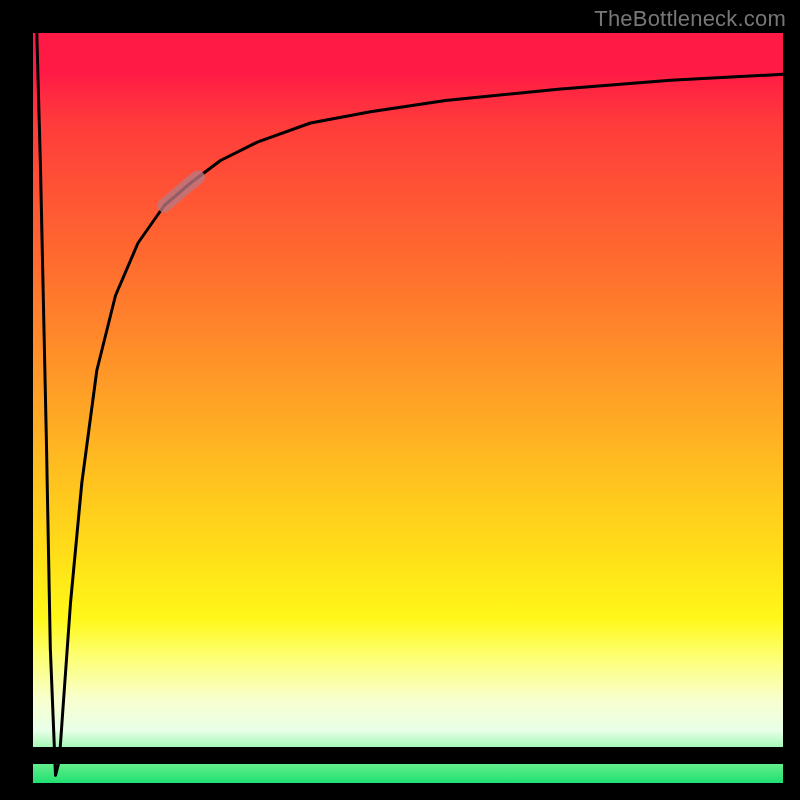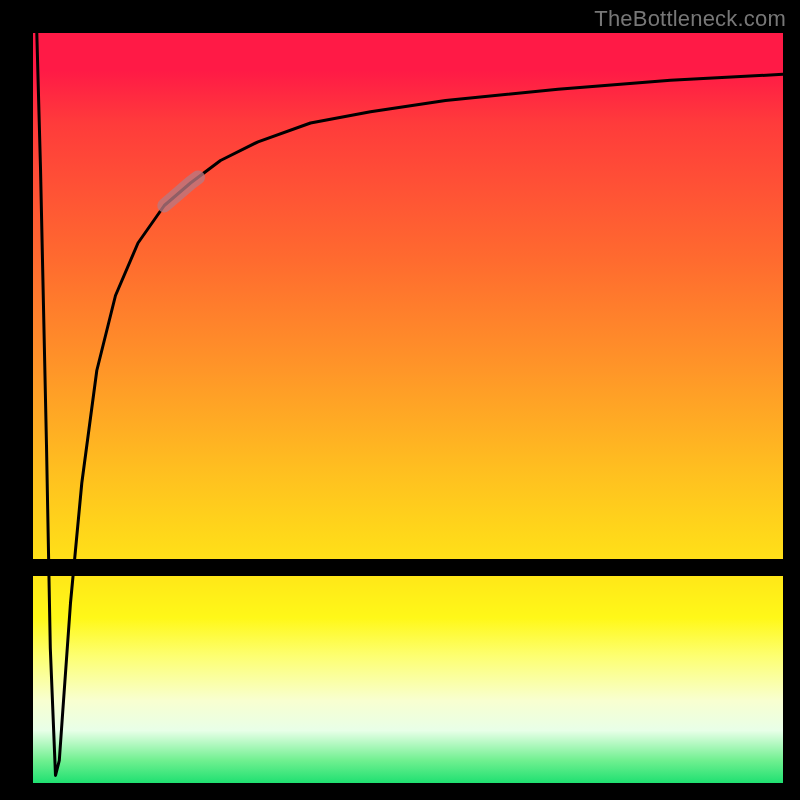--- a/index.html
+++ b/index.html
@@ -6,21 +6,21 @@
     margin: 0;
     padding: 0;
     width: 800px;
     height: 800px;
     background: #000;
     font-family: Arial, Helvetica, sans-serif;
   }
   .frame {
     position: relative;
     width: 800px;
-    height: 576px;
+    height: 764px;
     background: #e5e5e5;
   }
   .plot-area {
     position: absolute;
     left: 33px;
     top: 33px;
     width: 750px;
     height: 750px;
     background: linear-gradient(
       to bottom,

